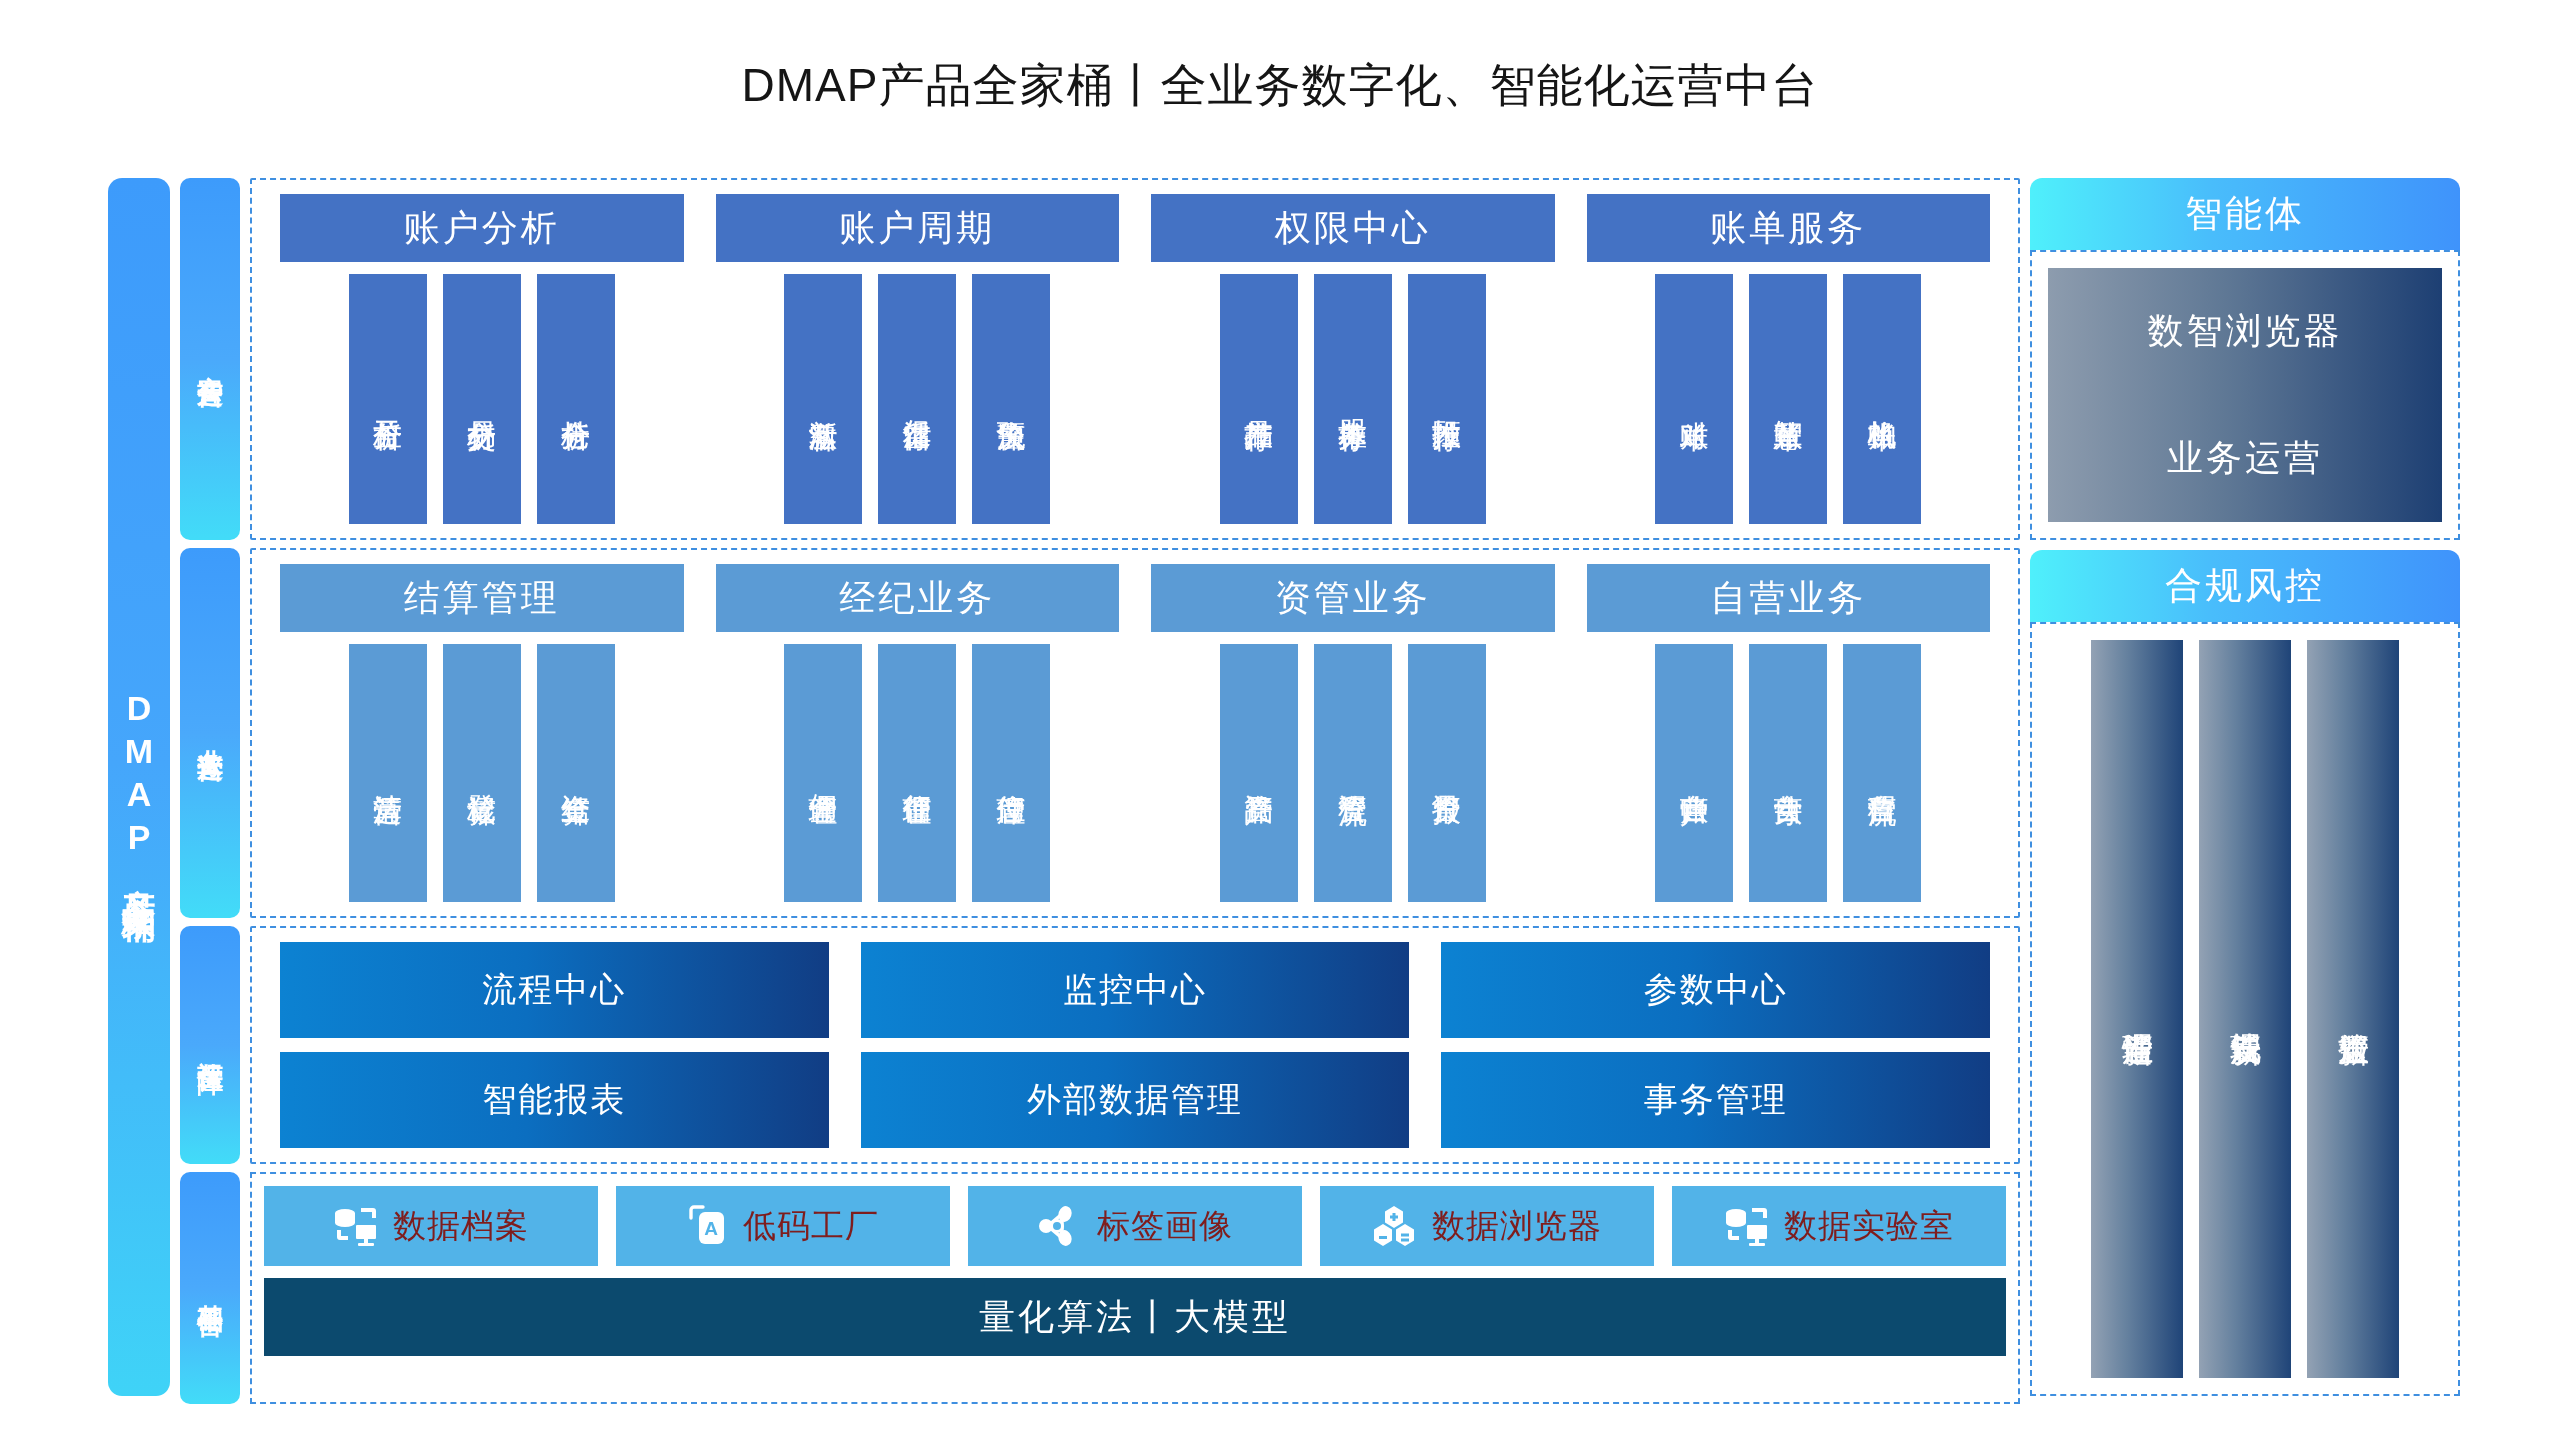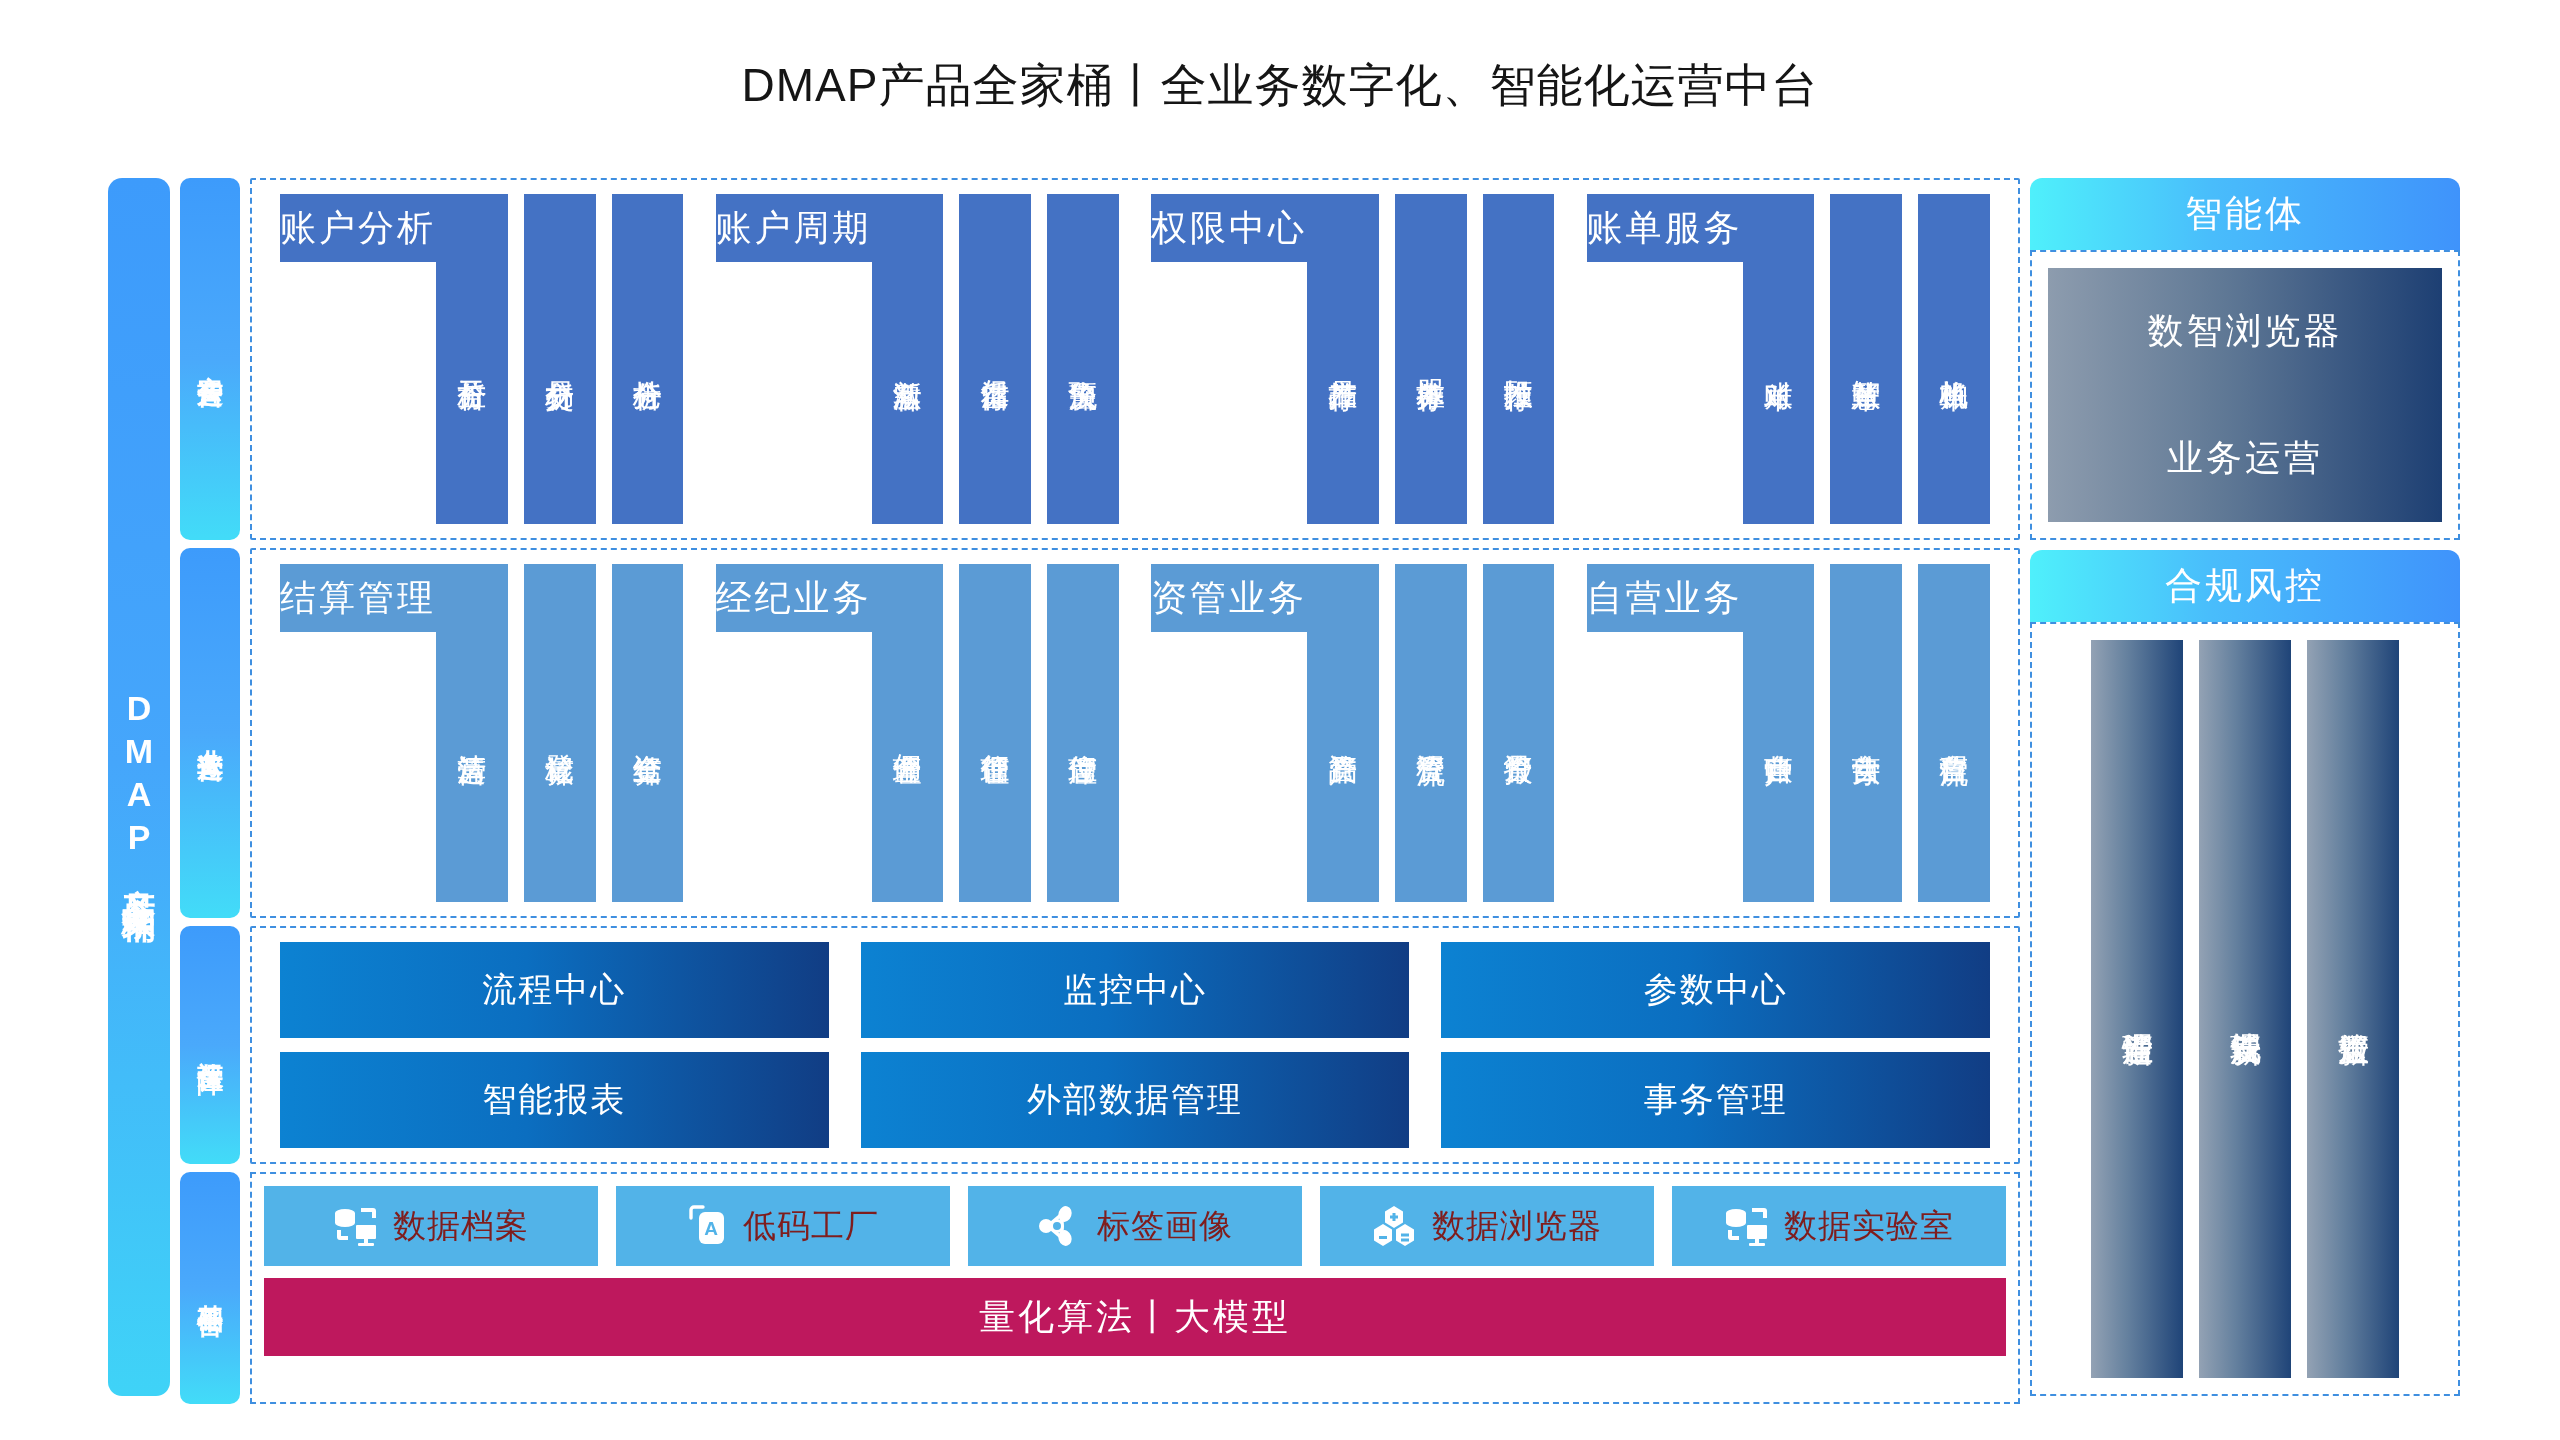--- a/index.html
+++ b/index.html
@@ -95,21 +95,21 @@
   }
 
   
   .group-row {
     display: flex;
     height: 100%;
     gap: 0;
     justify-content: space-between;
   }
   .group {
-    display: flex; flex-direction: row;
+    display: flex; flex-direction: column;
     flex: 1 1 0;
     margin: 0 16px;
   }
   .group-head {
     height: 68px;
     display: flex; align-items: center; justify-content: center;
     color: #fff;
     font-size: 36px;
     letter-spacing: 3px;
     margin-bottom: 12px;
@@ -172,21 +172,21 @@
     display: flex; align-items: center; justify-content: center;
     gap: 14px;
     color: #7f1d1d;
     font-size: 33px;
     letter-spacing: 1px;
   }
   .plat-cell .ic { flex: 0 0 auto; display:flex; align-items:center; }
   .bottom-bar {
     height: 78px;
     margin: 0 12px 12px 12px;
-    background: #be185d;
+    background: #0c4a6e;
     display: flex; align-items: center; justify-content: center;
     color: #fff;
     font-size: 36px;
     letter-spacing: 3px;
   }
   .plat-wrap {
     border: 2px dashed #3f8fe0;
     padding: 12px 0 0 0;
     height: 232px;
     display: flex; flex-direction: column; gap: 12px;

